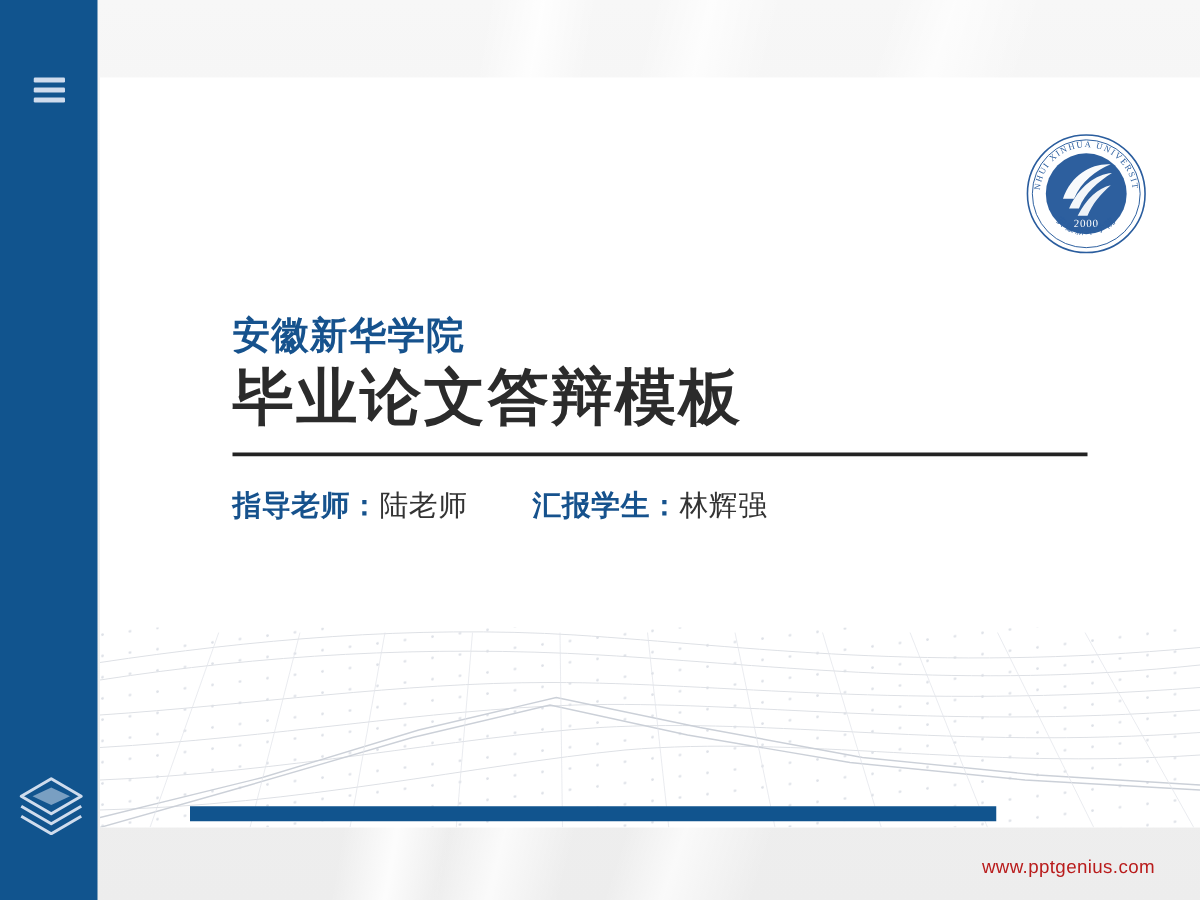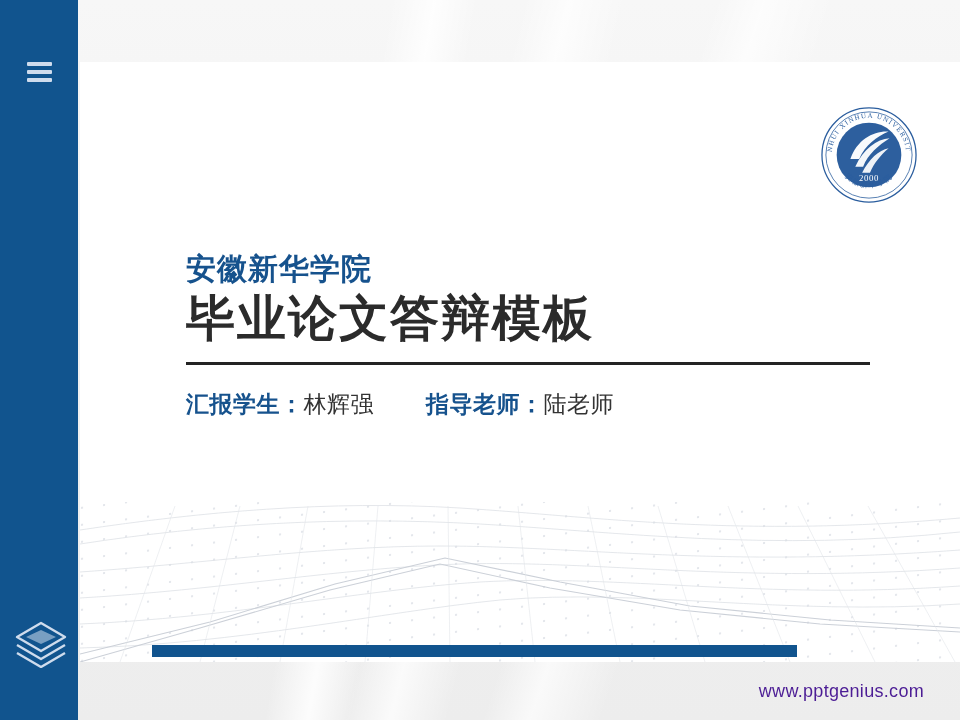--- a/index.html
+++ b/index.html
@@ -162,22 +162,22 @@
   .meta-value {
     color: #333333;
     letter-spacing: 0.5px;
   }
 
   
   .footer-url {
     position: absolute;
     right: 36px;
     bottom: 18px;
-    font-size: 18px;
-    color: #4c1d95;
+    font-size: 15px;
+    color: #b91c1c;
     letter-spacing: 0.3px;
     z-index: 6;
     margin-top: 24px;
   }
 </style>
 </head>
 <body>
 
 <div id="slide">
 
@@ -273,29 +273,29 @@
 
       <div class="org-name">安徽新华学院</div>
 
       <h1 class="main-title">毕业论文答辩模板</h1>
 
       <div class="rule"></div>
 
       <div class="meta-row">
 
         <div class="meta-item">
+          <span class="meta-label">指导老师：</span>
+          <span class="meta-value">陆老师</span>
+        </div>
+
+        <div class="meta-item">
           <span class="meta-label">汇报学生：</span>
           <span class="meta-value">林辉强</span>
         </div>
 
-        <div class="meta-item">
-          <span class="meta-label">指导老师：</span>
-          <span class="meta-value">陆老师</span>
-        </div>
-
       </div>
 
     </div>
 
   </div>
 
   <div class="footer-url">www.pptgenius.com</div>
 
 </div>
 

